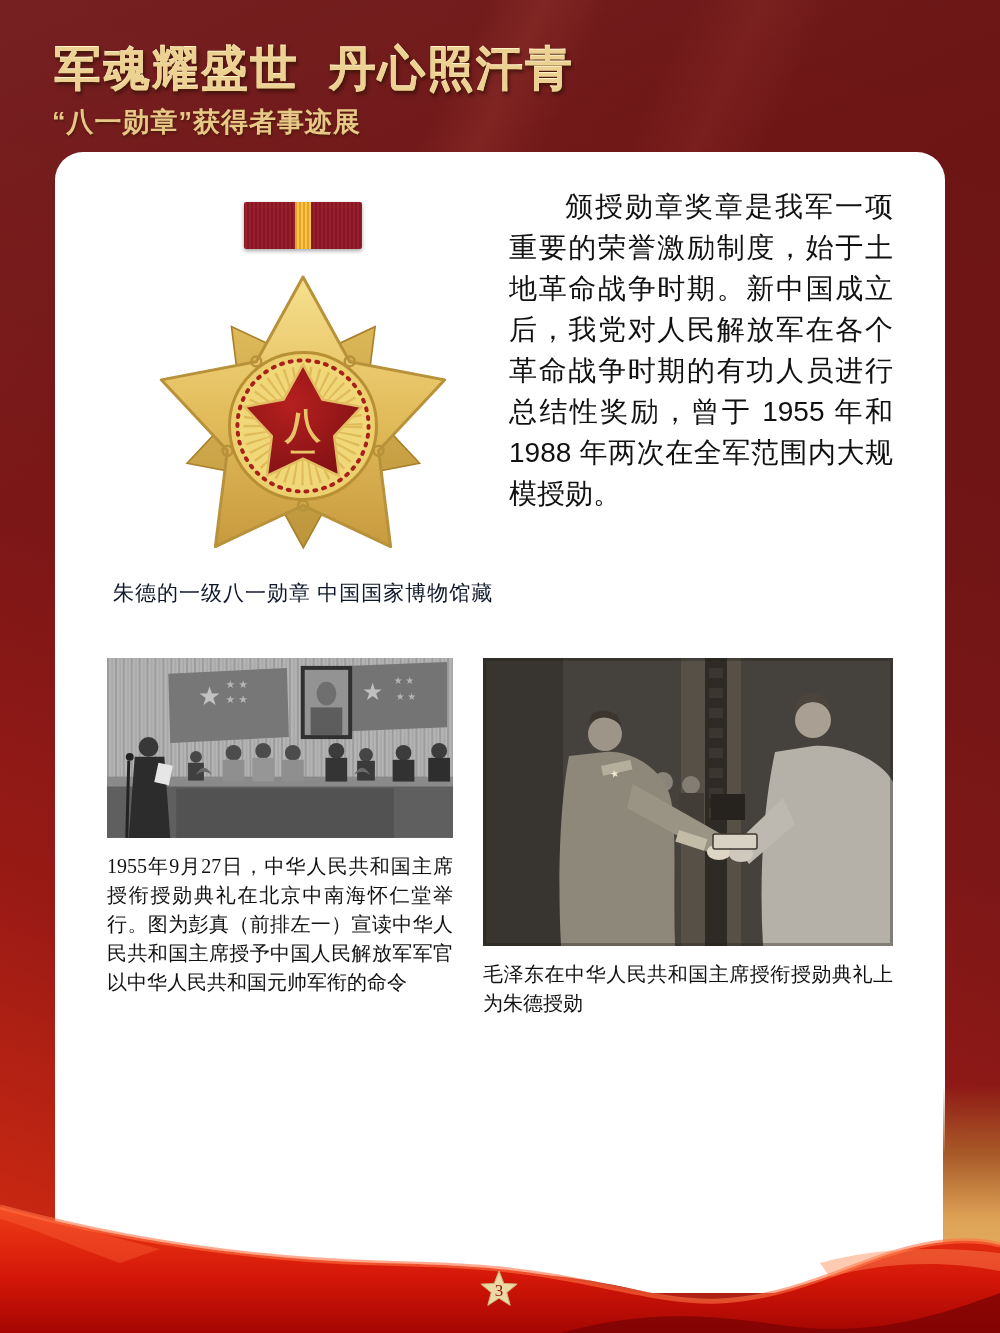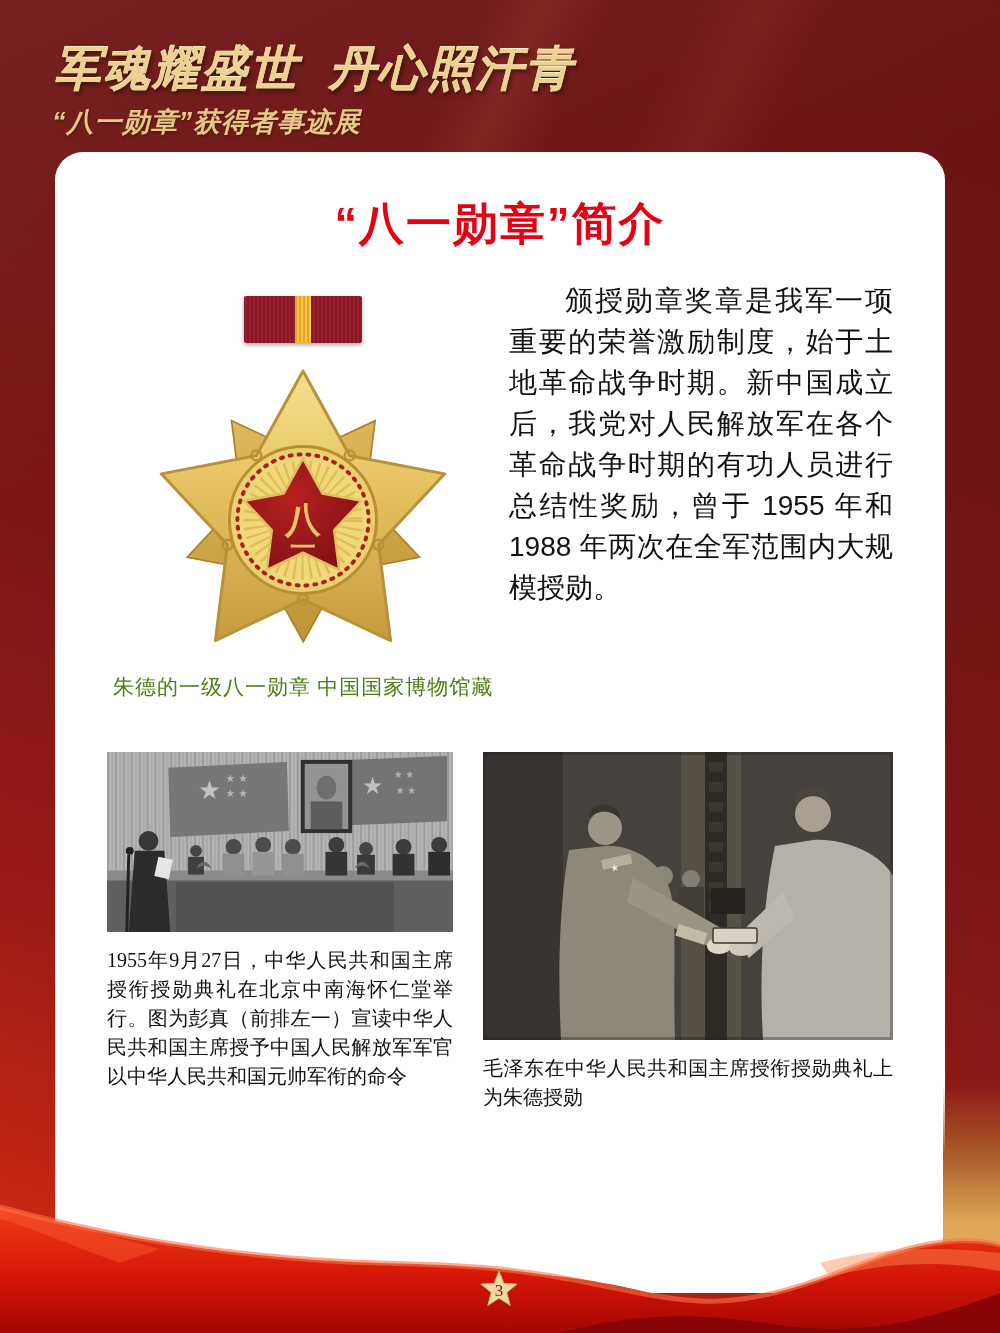--- a/index.html
+++ b/index.html
@@ -18,21 +18,21 @@
     background:
       linear-gradient(115deg, transparent 42%, rgba(255,140,110,0.10) 47%, transparent 53%),
       linear-gradient(115deg, transparent 60%, rgba(255,140,110,0.07) 66%, transparent 72%);
   }
   .orange-band {
     position:absolute; right:0; top:1085px; width:57px; height:215px; z-index:2;
     background:linear-gradient(180deg, rgba(140,26,20,0) 0%, #a85a28 32%, #dda256 62%, #eab564 100%);
   }
 
   
-  .header { position:absolute; top:0; left:0; right:0; height:172px; z-index:3;font-style:italic; }
+  .header { position:absolute; top:0; left:0; right:0; height:172px; z-index:3; }
   .header-title {
     position:absolute; left:54px; top:38px;
     font-size:47px; font-weight:800; letter-spacing:2px; white-space:pre;
     color:#ecd192;
     text-shadow: 0 -1px 0 #fff3c9, 1px 2px 2px rgba(70,25,5,0.75), 2px 3px 4px rgba(0,0,0,0.35);
   }
   .header-subtitle {
     position:absolute; left:52px; top:104px;
     font-size:27px; font-weight:700; letter-spacing:1px;
     color:#e7c987;
@@ -58,21 +58,21 @@
     background:repeating-linear-gradient(90deg, #7e121e 0px, #a12534 2px, #7e121e 4px);
     border-radius:2px; box-shadow:0 2px 4px rgba(0,0,0,0.35);
   }
   .ribbon-stripe {
     position:absolute; left:50%; top:0; transform:translateX(-50%);
     width:16px; height:100%;
     background:repeating-linear-gradient(90deg, #e8a325 0 2px, #f7c64a 2px 4px);
   }
   .medal-svg { width:310px; height:298px; display:block; margin:0 auto; }
   .medal-caption {
-    font-family:"Liberation Serif", serif; font-size:21px; color:#4d7c0f;
+    font-family:"Liberation Serif", serif; font-size:21px; color:#0f172a;
     margin-top:12px; letter-spacing:1px;
   }
 
   .intro-body p {
     font-size:28px; line-height:41px; color:#111; text-align:justify;
     text-indent:2em; margin:0;
   }
 
   
   .photos { clear:both; display:flex; gap:30px; padding-top:28px; align-items:flex-start; }
@@ -94,21 +94,20 @@
 <div class="page-bg"></div>
 <div class="orange-band"></div>
 
 <div class="header">
   <div class="header-title">军魂耀盛世  丹心照汗青</div>
   <div class="header-subtitle">“八一勋章”获得者事迹展</div>
 </div>
 
 <div class="card">
   <div class="card-inner">
-    <h1 class="intro-title">“八一勋章”简介</h1>
 
     <div class="intro-body">
       <div class="medal-figure">
         <div class="ribbon-bar">
           <div class="ribbon-stripe"></div>
         </div>
 
         <svg class="medal-svg" viewBox="0 0 310 300">
           <defs>
             <linearGradient id="goldGrad" x1="0" y1="0" x2="0" y2="1">

